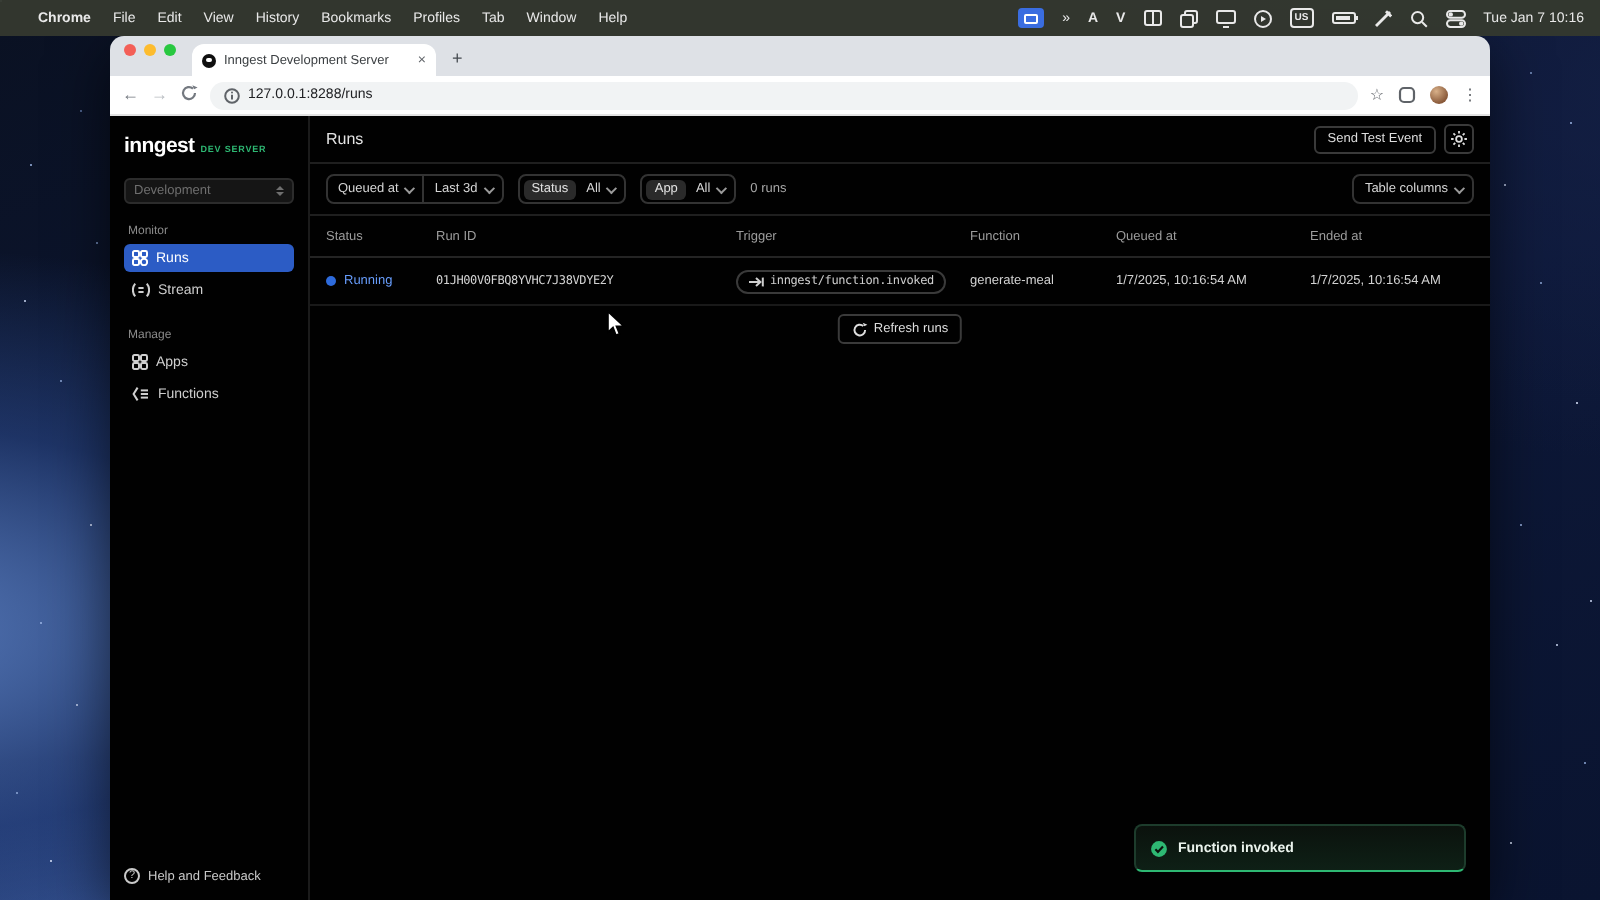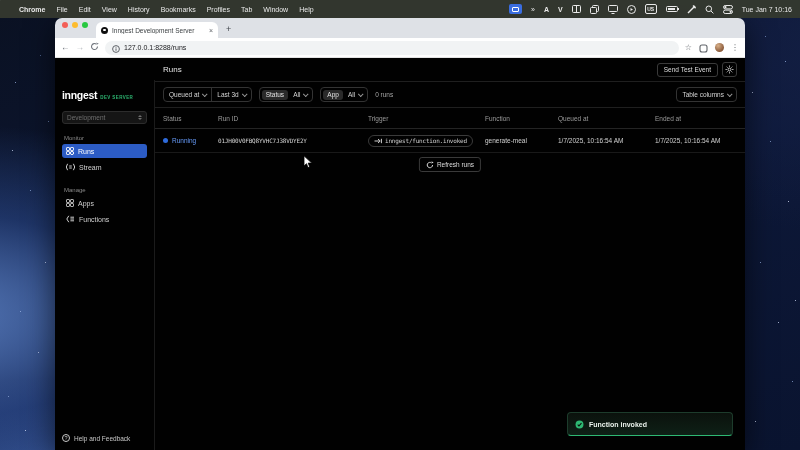--- a/index.html
+++ b/index.html
@@ -63,21 +63,21 @@
   .urlbar .info{ flex:none; }
   .url-text{ font-size:7px; color:#202124; }
   .tb-right{ display:flex; align-items:center; gap:7px; }
   .star{ color:#5f6368; font-size:8px;}
   .avatar{ width:9px; height:9px; border-radius:50%;
     background:radial-gradient(circle at 35% 30%, #d8b089, #8a5a3a 70%); }
   .kebab{ color:#5f6368; font-size:8px; letter-spacing:0;}
 
   
   .app{ height:392px; background:#010101; display:flex; color:#d7d7d7;}
-  .sidebar{ width:100px; flex:none; border-right:1px solid #1b1b1b; display:flex; flex-direction:column; padding:9px 7px 8px;margin-top:22px;}
+  .sidebar{ width:100px; flex:none; border-right:1px solid #1b1b1b; display:flex; flex-direction:column; padding:9px 7px 8px;}
   .logo-row{ display:flex; align-items:baseline; gap:3px;}
   .logo{ font-size:10.5px; font-weight:bold; color:#fff; letter-spacing:-.3px;}
   .logo-badge{ font-size:4.5px; font-weight:bold; letter-spacing:.4px; color:#2eb873;}
   .env-select{ margin-top:10px; height:13px; background:#151515; border:1px solid #2c2c2c; border-radius:3px;
     display:flex; align-items:center; padding:0 4px; color:#6f6f6f; font-size:6.5px;}
   .env-select .updown{ margin-left:auto; display:flex; flex-direction:column; gap:1px;}
   .tri-up{ width:0;height:0;border-left:2px solid transparent;border-right:2px solid transparent;border-bottom:2.5px solid #6f6f6f;}
   .tri-dn{ width:0;height:0;border-left:2px solid transparent;border-right:2px solid transparent;border-top:2.5px solid #6f6f6f;}
   .side-label{ font-size:6px; color:#8a8a8a; margin:11px 2px 3px;}
   .side-item{ height:14px; display:flex; align-items:center; gap:4px; padding:0 4px; border-radius:3px;

